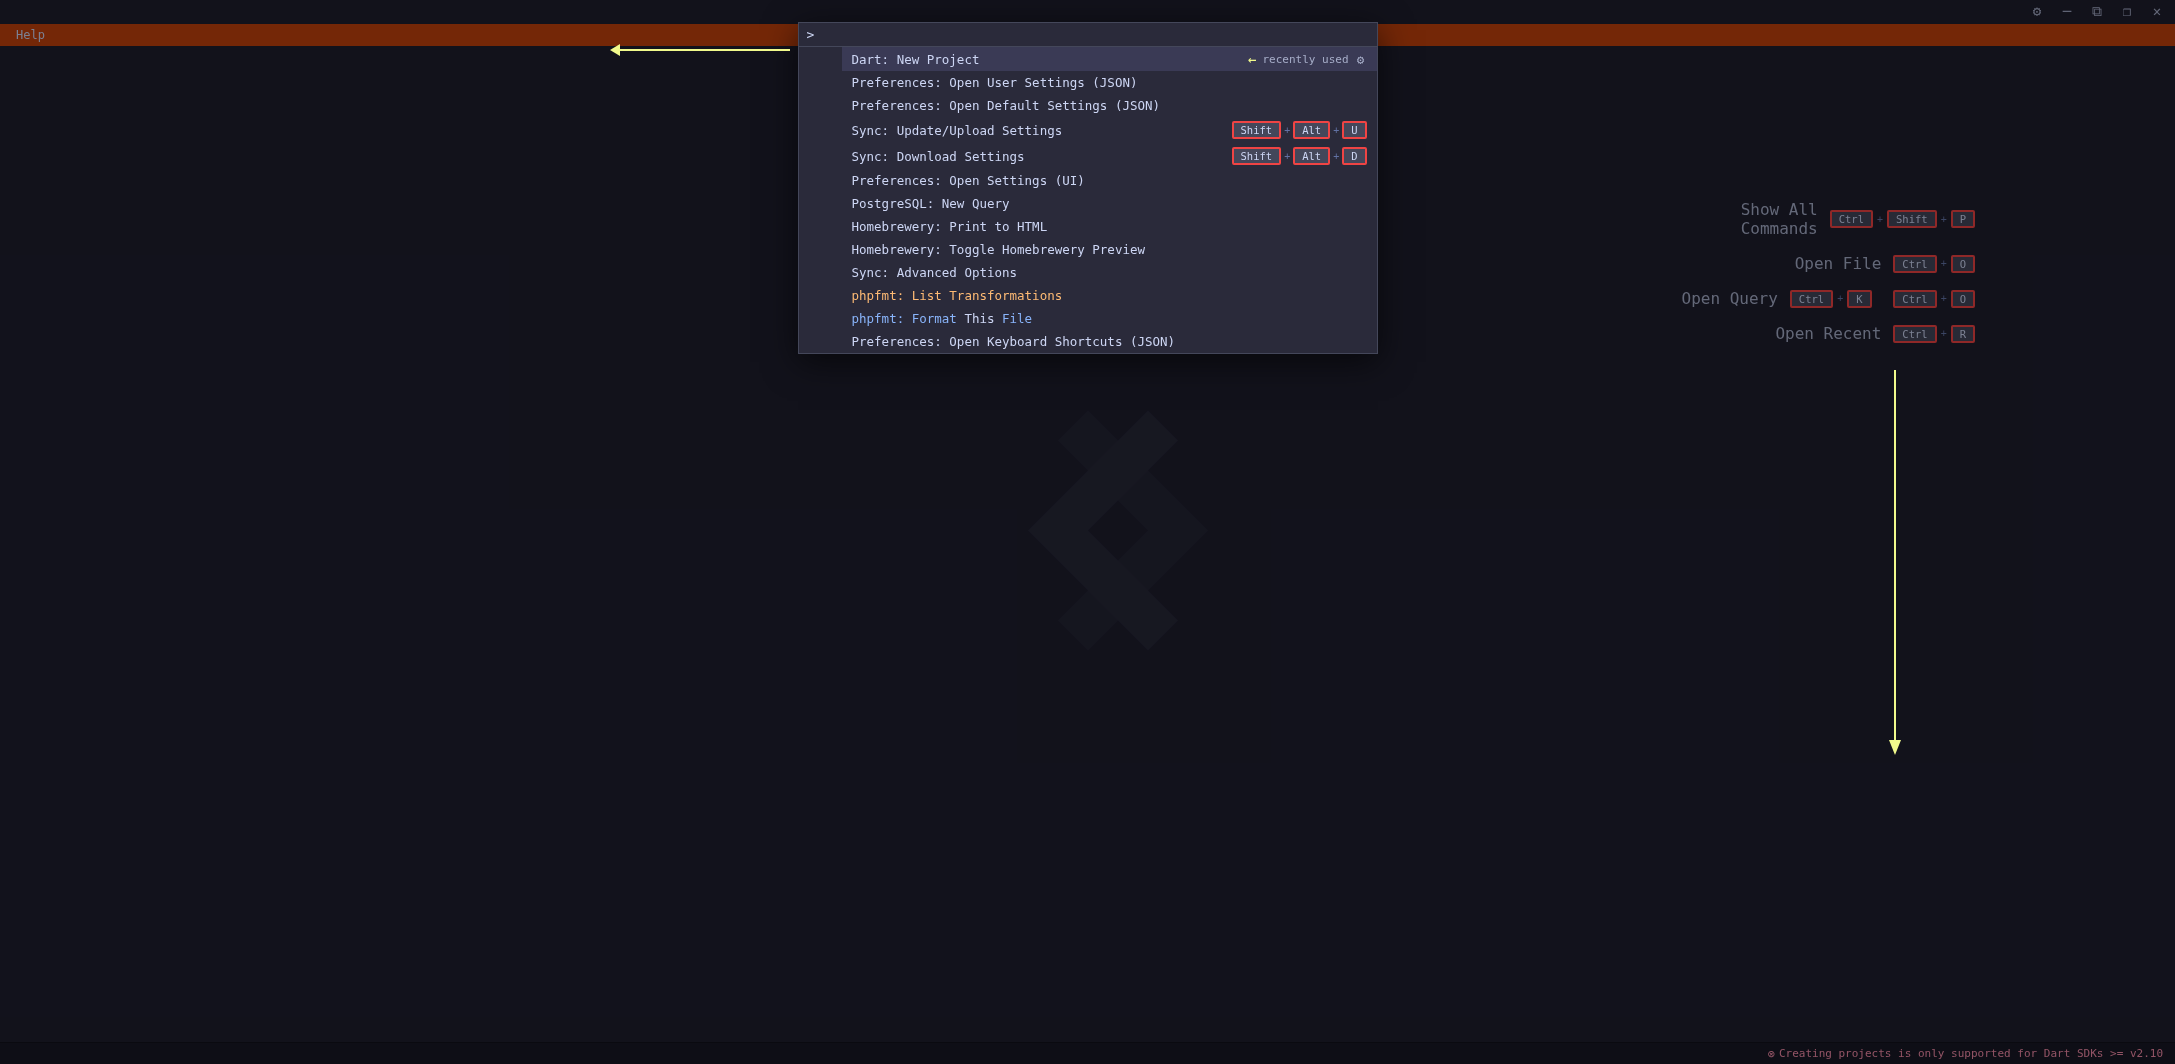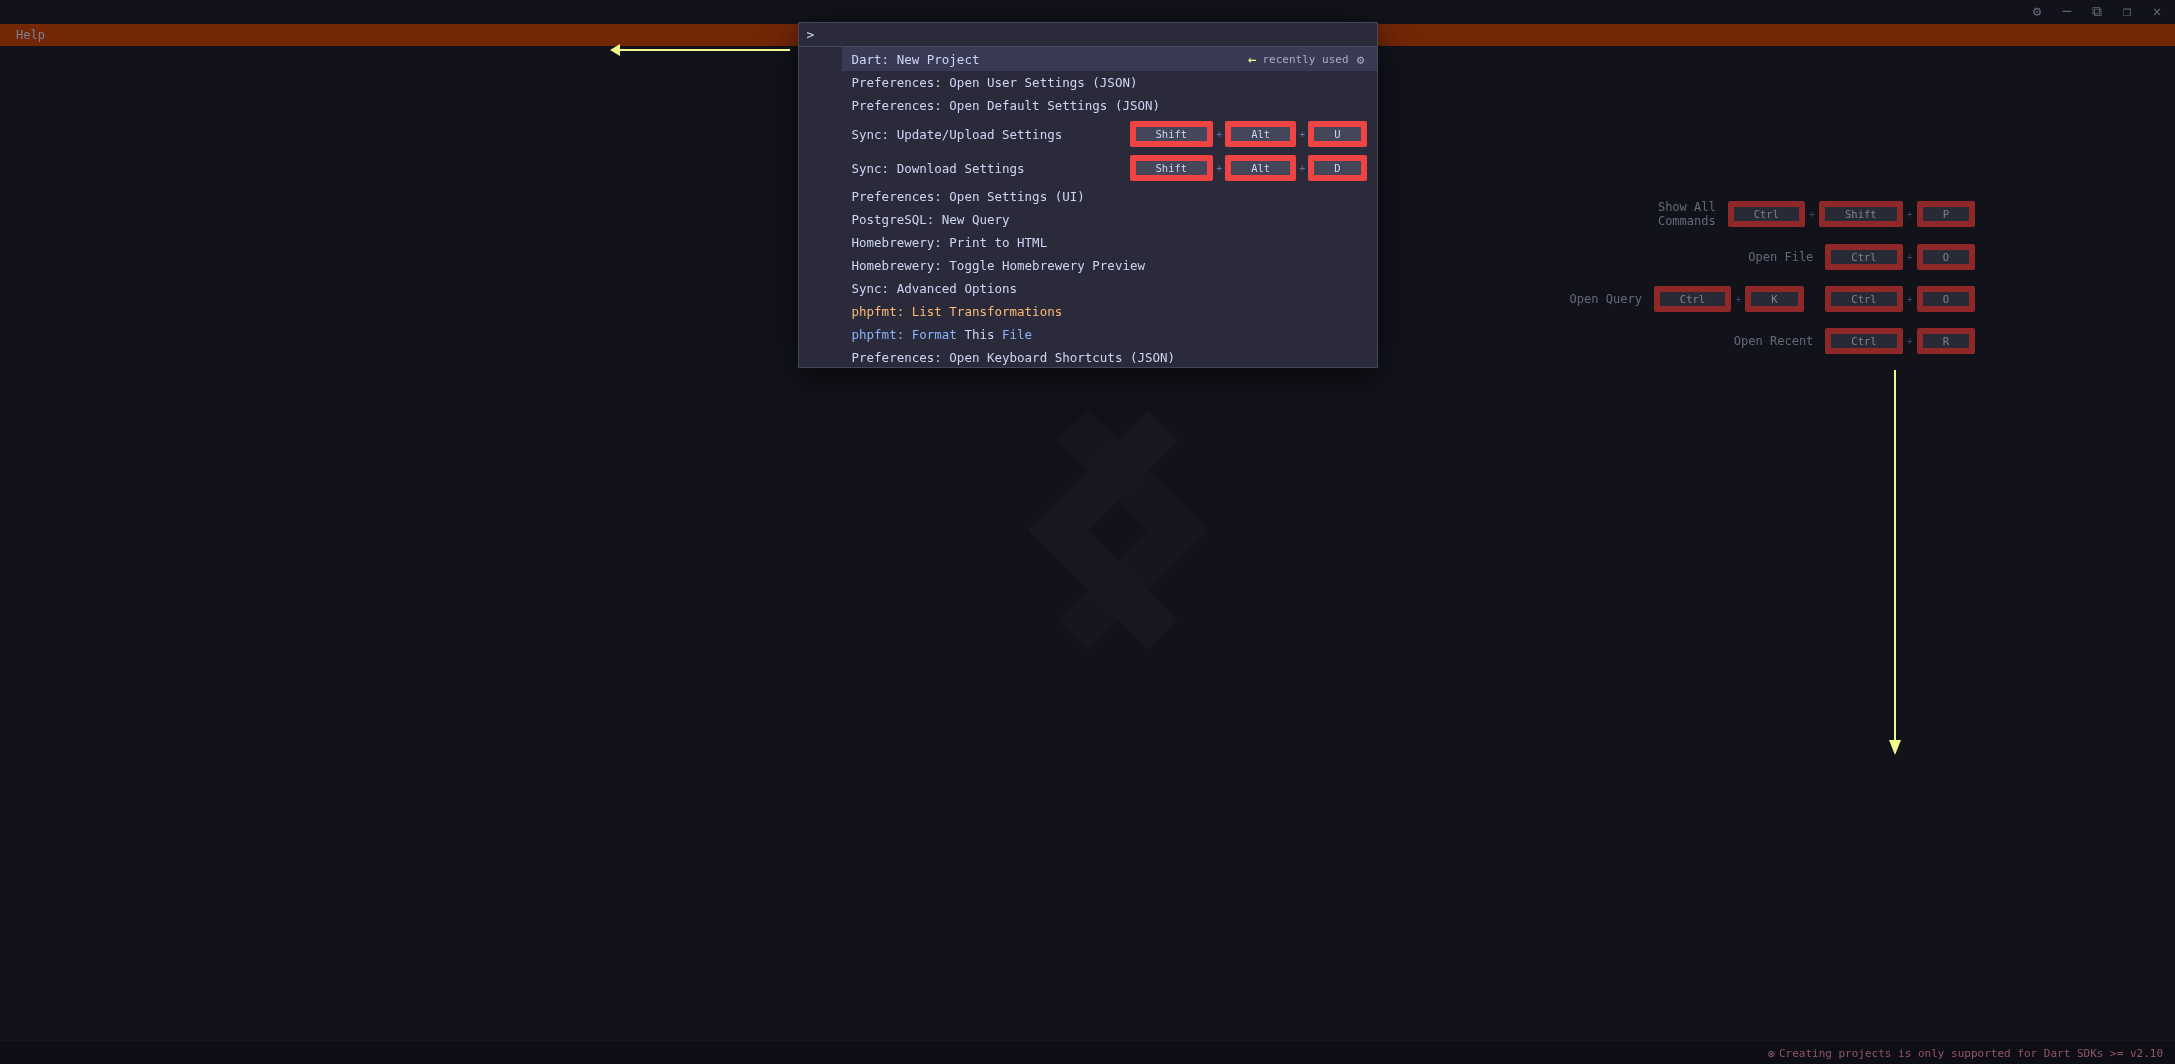--- a/index.html
+++ b/index.html
@@ -168,23 +168,23 @@
 
     .kbd-group {
       display: flex;
       align-items: center;
       gap: 2px;
     }
 
     .kbd {
       background: #44475a;
       color: #cdd6f4;
-      border: 6px solid #ef4444;
+      border: 2px solid #ef4444;
       border-radius: 2px;
-      padding: 1px 20px;
+      padding: 1px 7px;
       font-size: 10.5px;
       font-family: inherit;
     }
 
     .kbd-separator {
       color: #6272a4;
       font-size: 10px;
       margin: 0 1px;
     }
 
@@ -246,21 +246,21 @@
 
     .shortcut-row {
       display: flex;
       align-items: center;
       justify-content: flex-end;
       gap: 12px;
     }
 
     .shortcut-label {
       color: #a6adc8;
-      font-size: 12px;
+      font-size: 16px;
       text-align: right;
     }
 
     .shortcut-keys {
       display: flex;
       align-items: center;
       gap: 3px;
     }
 
     

